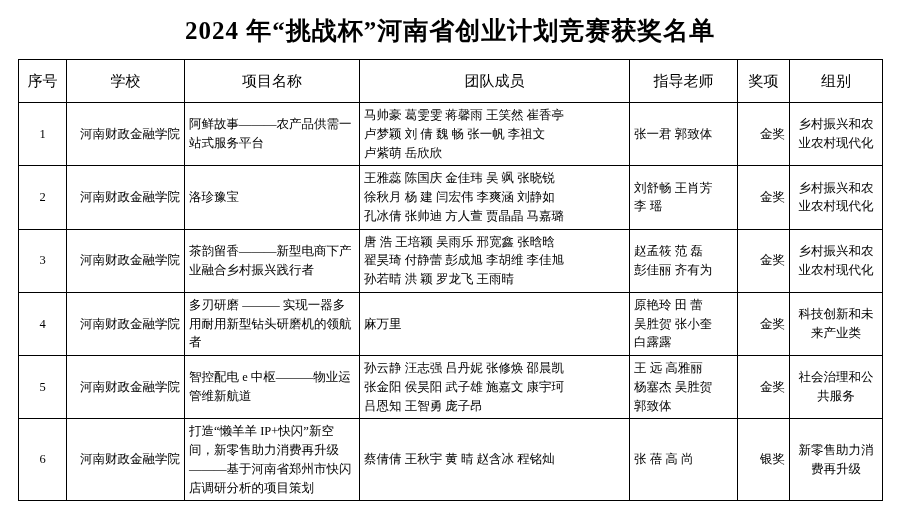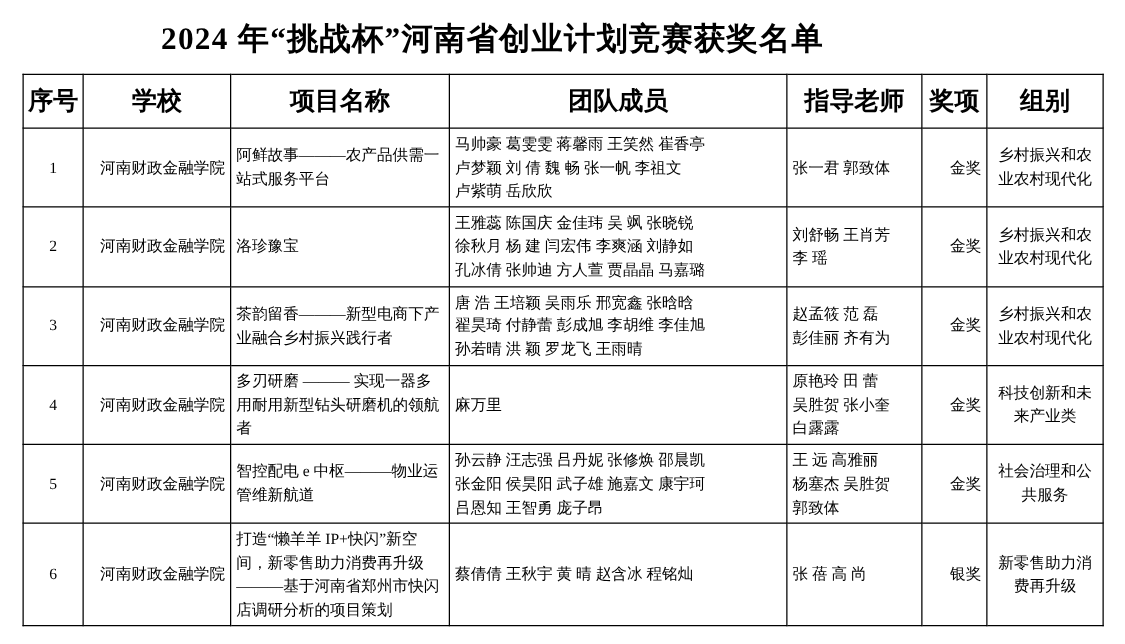--- a/index.html
+++ b/index.html
@@ -8,21 +8,21 @@
     background: #ffffff;
   }
   body {
     width: 900px;
     height: 515px;
     font-family: "Liberation Serif", "DejaVu Serif", serif;
     color: #000000;
     overflow: hidden;
   }
   .page {
-    width: 788px;
+    width: 900px;
     height: 515px;
     box-sizing: border-box;
     padding: 0 18px;
     position: relative;
   }
   .doc-title {
     text-align: center;
     font-size: 25px;
     font-weight: bold;
     letter-spacing: 1px;
@@ -39,22 +39,22 @@
   table.award-table th,
   table.award-table td {
     border: 1px solid #000000;
     vertical-align: middle;
     padding: 3px 4px;
     font-size: 12.5px;
     line-height: 1.5;
   }
   table.award-table thead th {
     text-align: center;
-    font-weight: bold;
-    font-size: 20px;
+    font-weight: normal;
+    font-size: 15px;
     height: 34px;
     padding: 4px 2px;
   }
   td.c-index {
     text-align: center;
     font-size: 13px;
   }
   td.c-school {
     text-align: right;
     font-size: 12.5px;

